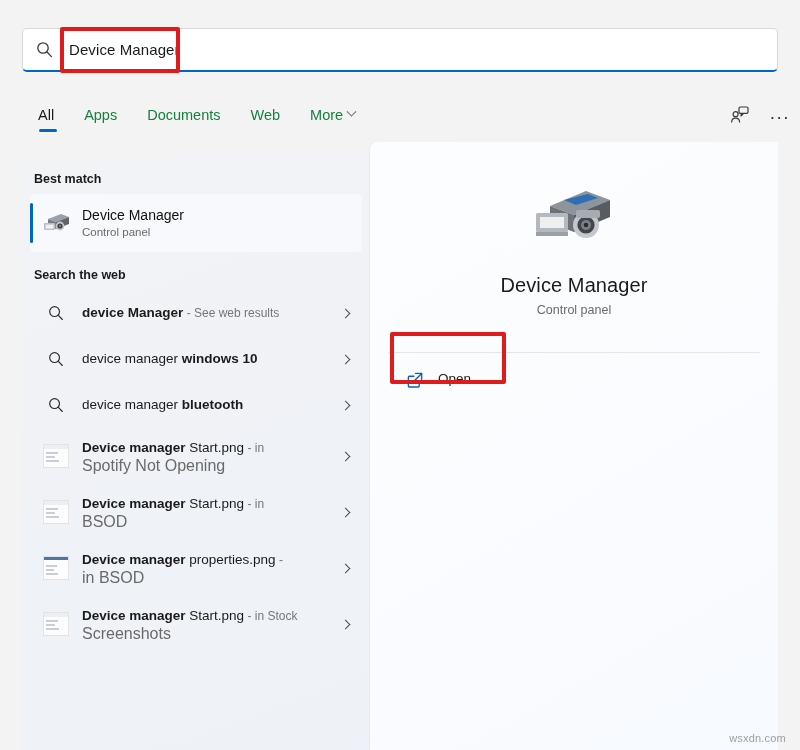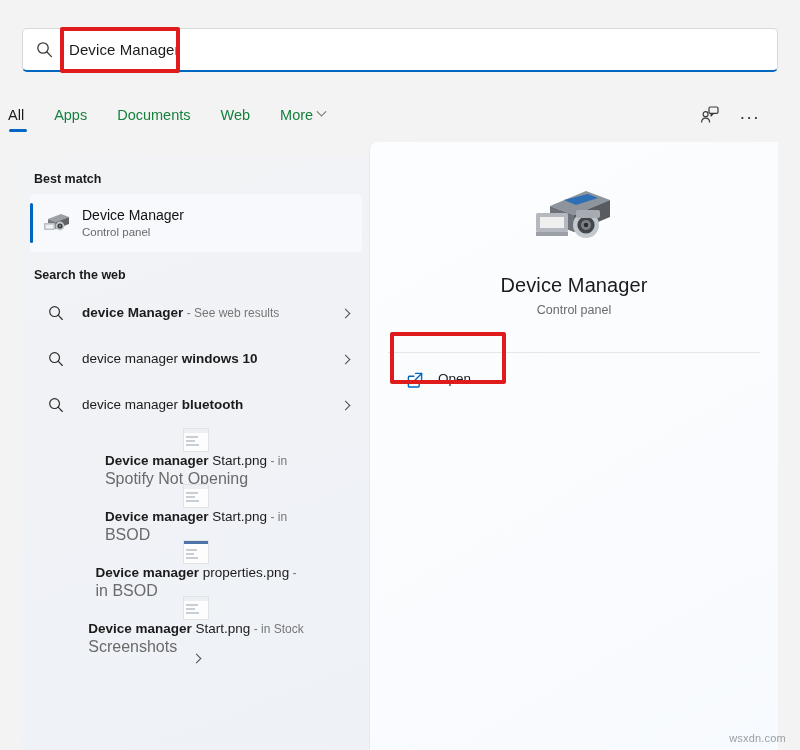--- a/index.html
+++ b/index.html
@@ -54,21 +54,21 @@
     height: 46px;
     border: 4px solid #e01b1b;
     border-radius: 2px;
     pointer-events: none;
     z-index: 40;
   }
 
   
   #tabstrip {
     position: absolute;
-    left: 8px;
+    left: 38px;
     top: 96px;
     width: 756px;
     height: 42px;
     display: flex;
     align-items: center;
   }
   .tab {
     position: relative;
     font-size: 14.5px;
     color: #15803d;
@@ -170,21 +170,21 @@
 
   
   .row {
     height: 46px;
     margin: 0 8px;
     display: flex;
     align-items: center;
     border-radius: 5px;
     cursor: default;
   }
-  .row-tall { height: 56px; flex-direction: column; }
+  .row-tall { height: 56px; }
   .row-icon {
     width: 52px;
     flex: none;
     display: flex;
     align-items: center;
     justify-content: center;
     color: #2b2b2b;
   }
   .row-body { flex: 1; min-width: 0; }
   .row-line1 {

